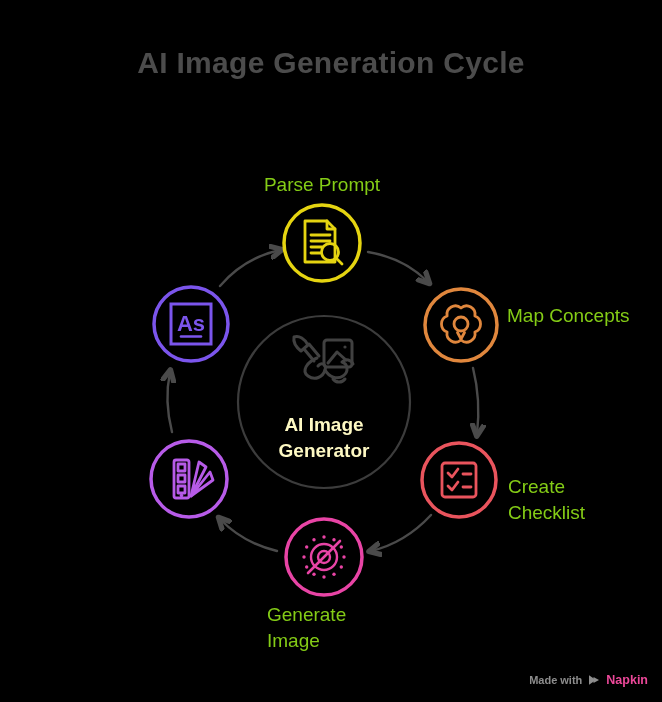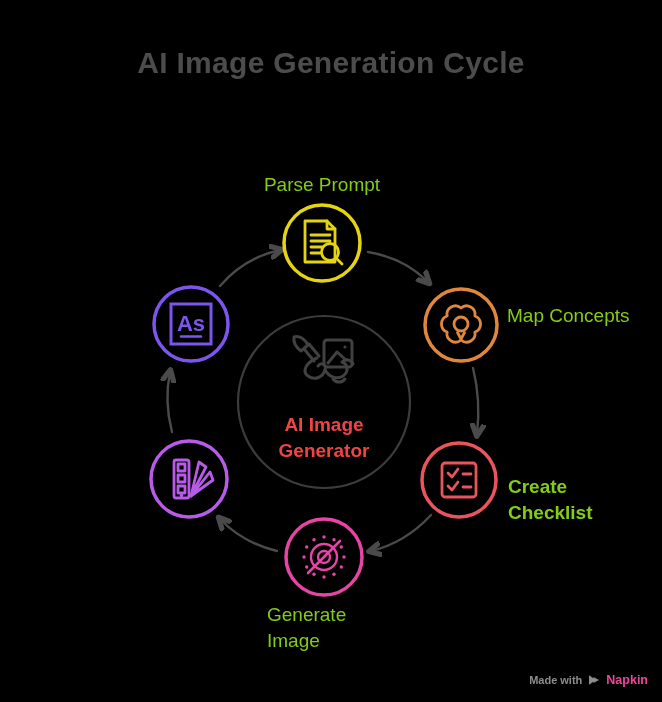--- a/index.html
+++ b/index.html
@@ -140,27 +140,27 @@
       </g>
     </g>
   </svg>
 
   <div class="title">AI Image Generation Cycle</div>
 
   <div class="label" style="left:322px;top:185px;transform:translate(-50%,-50%);white-space:nowrap;">Parse Prompt</div>
 
   <div class="label" style="left:507px;top:308px;transform:translate(0,-50%);white-space:nowrap;margin-top:8px;">Map Concepts</div>
 
-  <div class="label" style="left:508px;top:500px;transform:translate(0,-50%);width:110px;font-weight:bold;">Create Checklist</div>
+  <div class="label" style="left:508px;top:500px;transform:translate(0,-50%);width:110px;">Create Checklist</div>
 
   <div class="label" style="left:322px;top:628px;transform:translate(-50%,-50%);width:110px;text-align:left;">Generate Image</div>
 
 
 
-  <div class="center-label" style="color:#ef4444;">AI Image Generator</div>
+  <div class="center-label" style="color:#fef9c3;">AI Image Generator</div>
 
   <div class="badge">
     <span class="made">Made with</span>
     <svg width="12" height="12" viewBox="0 0 12 12">
       <path d="M1 1.2 L8 6 L1 10.8 Z" fill="#8D8D8D"></path>
       <path d="M5.5 3 L11 6 L5.5 9 Z" fill="#8D8D8D"></path>
     </svg>
     <span class="brand">Napkin</span>
   </div>
 

